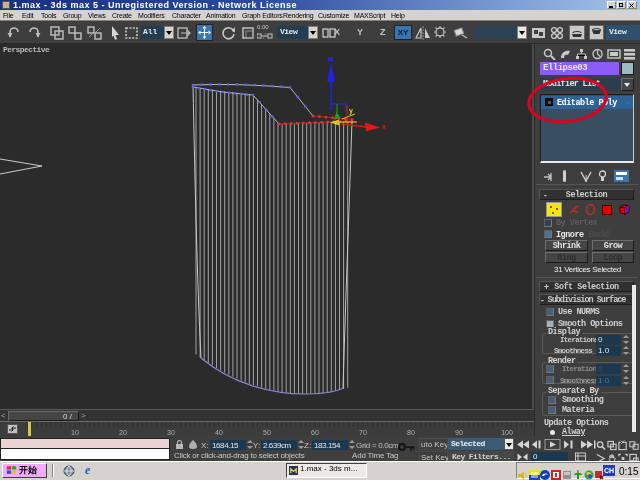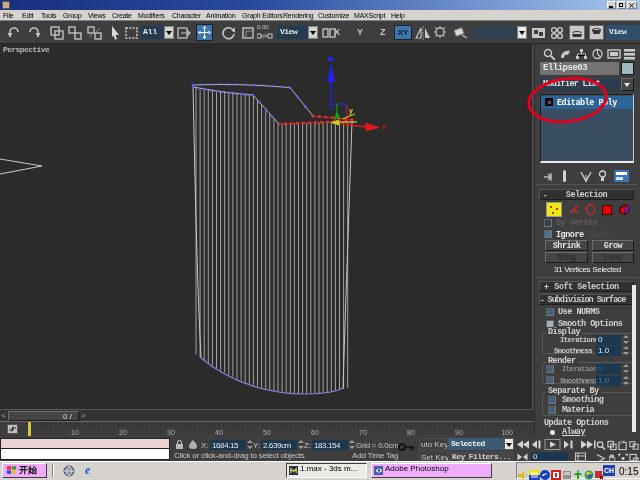--- a/index.html
+++ b/index.html
@@ -12,20 +12,21 @@
 .gbox{position:absolute;width:93px;border:1px solid #5a5a5a;border-radius:2px;}
 .spin{position:absolute;width:8px;height:11px;}
 .spin:before{content:"";position:absolute;left:1px;top:1px;border:3px solid transparent;border-bottom-color:#9a9a9a;border-top-width:0;}
 .spin:after{content:"";position:absolute;left:1px;bottom:1px;border:3px solid transparent;border-top-color:#9a9a9a;border-bottom-width:0;}
 .tbtn{position:absolute;top:463px;height:15px;background:#f0abfc;border-top:1px solid #fff;border-left:1px solid #fff;border-bottom:1px solid #404040;border-right:1px solid #404040;font-size:8px;color:#000;white-space:nowrap;overflow:hidden;}
 .ticon{display:inline-block;width:9px;height:9px;margin:2px 2px 0 2px;vertical-align:top;}
 </style></head><body>
 <div id="scr">
 <div class="abs" style="left:0;top:0;width:640px;height:10px;background:linear-gradient(90deg,#1a2f80 0%,#2a4a9e 40%,#7295cf 75%,#a8c4ea 100%);"></div>
 <div class="abs" style="left:2px;top:1px;width:8px;height:8px;background:#c8b088;border:1px solid #555;"></div>
+<div class="abs" style="left:13px;top:0px;color:#fff;font-size:9px;line-height:10px;font-weight:bold;letter-spacing:0.5px;">1.max - 3ds max 5 - Unregistered Version - Network License</div>
 <div class="abs" style="left:607px;top:1px;width:9px;height:8px;background:#d6d3ce;border:1px solid #808080;border-top-color:#fff;border-left-color:#fff;"></div>
 <div class="abs" style="left:617px;top:1px;width:9px;height:8px;background:#d6d3ce;border:1px solid #808080;border-top-color:#fff;border-left-color:#fff;"></div>
 <div class="abs" style="left:627px;top:1px;width:10px;height:8px;background:#d6d3ce;border:1px solid #808080;border-top-color:#fff;border-left-color:#fff;"></div>
 <div class="abs" style="left:609px;top:6px;width:4px;height:1.5px;background:#000;"></div>
 <div class="abs" style="left:619px;top:3px;width:4px;height:4px;border:1px solid #000;"></div>
 <svg class="abs" style="left:629px;top:3px" width="5" height="5" viewBox="0 0 5 5">
       <path d="M0.5 0.5L4.5 4.5M4.5 0.5L0.5 4.5" stroke="#000"></path>
     </svg>
 <div class="abs" style="left:0;top:10px;width:640px;height:11px;background:#d6d3ce;border-bottom:1px solid #808080;"></div>
 <div class="abs" style="left:3px;top:12px;color:#000;font-size:7px;letter-spacing:-0.2px;">File</div>
@@ -254,21 +255,21 @@
         <rect x="1" y="2" width="12" height="8" fill="none" stroke="#c8c8c8" stroke-width="1.4"></rect>
         <rect x="3" y="4" width="8" height="4" fill="#c8c8c8"></rect>
       </svg></div>
 <div class="abs" style="left:623px;top:46px;"><svg width="13" height="12" viewBox="0 0 13 12">
         <g fill="#c8c8c8">
           <rect x="1" y="1" width="11" height="2.6"></rect>
           <rect x="1" y="5" width="11" height="2.6"></rect>
           <rect x="1" y="9" width="11" height="2.6"></rect>
         </g>
       </svg></div>
-<div class="abs dkfield" style="left:540px;top:62px;width:79px;height:13px;background:#737373;font-family:'Liberation Mono',monospace;font-weight:bold;font-size:9px;padding:1px 0 0 3px;letter-spacing:-0.5px;">Ellipse03</div>
+<div class="abs dkfield" style="left:540px;top:62px;width:79px;height:13px;background:#8b5cf6;font-family:'Liberation Mono',monospace;font-weight:bold;font-size:9px;padding:1px 0 0 3px;letter-spacing:-0.5px;">Ellipse03</div>
 <div class="abs" style="left:621px;top:62px;width:13px;height:13px;background:#9fb9c0;border:1px solid #1a1a1a;"></div>
 <div class="abs" style="left:540px;top:78px;width:81px;height:13px;background:#2c3e4e;color:#e0e0e0;font-family:'Liberation Mono',monospace;font-weight:bold;font-size:8.5px;padding:1px 0 0 3px;letter-spacing:-0.7px;">Modifier List</div>
 <div class="abs raised" style="left:621px;top:78px;width:13px;height:13px;"></div>
     <div class="abs" style="left:624px;top:83px;border:3.5px solid transparent;border-top:4.5px solid #e8e8e8;"></div>
 <div class="abs" style="left:540px;top:94px;width:94px;height:69px;background:#3a4e62;border:1px solid #1e1e1e;border-bottom:2px solid #e8e8e8;border-right:1px solid #c8c8c8;"></div>
 <div class="abs" style="left:541px;top:96px;width:92px;height:13px;background:#2d6397;"></div>
 <div class="abs" style="left:545px;top:98px;width:8px;height:8px;background:#111;border:1px solid #000;">
       <div style="position:absolute;left:2px;top:2px;width:3px;height:3px;background:#555;"></div>
     </div>
 <div class="abs ptext" style="left:557px;top:98px;color:#fff;">Editable Poly</div>
@@ -468,25 +469,20 @@
 <div class="abs" style="left:52px;top:464px;width:2px;height:13px;border-left:1px solid #808080;border-right:1px solid #fff;"></div>
 <svg class="abs" style="left:63px;top:465px" width="12" height="12" viewBox="0 0 12 12">
       <circle cx="6" cy="6" r="5" fill="#8090a0" stroke="#445"></circle>
       <path d="M1 6h10M6 1c3 3 3 7 0 10C3 9 3 4 6 1" stroke="#dde" fill="none"></path>
     </svg>
 <div class="abs" style="left:85px;top:463px;color:#2060c0;font-size:12px;font-weight:bold;font-style:italic;font-family:'Liberation Serif',serif;">e</div>
 <div class="tbtn" style="left:286px;width:81px;background:#eceae6;border-top-color:#404040;border-left-color:#404040;border-bottom-color:#fff;border-right-color:#fff;"><svg class="ticon" viewBox="0 0 10 10">
         <rect width="10" height="10" fill="#203050"></rect>
         <path d="M2 8V3l3 3 3-3v5" stroke="#e8d040" fill="none" stroke-width="1.4"></path>
       </svg>1.max - 3ds m...</div>
-<div class="tbtn" style="left:371px;width:121px;"><svg class="ticon" viewBox="0 0 10 10">
-        <rect width="10" height="10" fill="#4060a8"></rect>
-        <path d="M2 5c2-3 5-3 7 0-2 3-5 3-7 0" fill="#fff"></path>
-        <circle cx="5.5" cy="5" r="1.4" fill="#204080"></circle>
-      </svg>Adobe Photoshop</div>
 <div class="abs" style="left:516px;top:462px;width:124px;height:17px;border-top:1px solid #808080;border-left:1px solid #808080;border-bottom:1px solid #fff;"></div>
 <div class="abs" style="left:518px;top:466px;"><svg width="9" height="9" viewBox="0 0 9 9">
         <path d="M0 3h3l3-3v9L3 6H0Z" fill="#d8b820"></path>
         <path d="M7 2c2 1.5 2 3.5 0 5" stroke="#d8b820" fill="none"></path>
       </svg></div>
 <div class="abs" style="left:529px;top:466px;"><svg width="11" height="10" viewBox="0 0 11 10">
         <rect x="0" y="0" width="11" height="5" fill="#e8e020"></rect>
         <rect x="0" y="5" width="11" height="5" fill="#2040c0"></rect>
         <rect x="2" y="2" width="7" height="6" fill="#fff" opacity="0.5"></rect>
       </svg></div>

